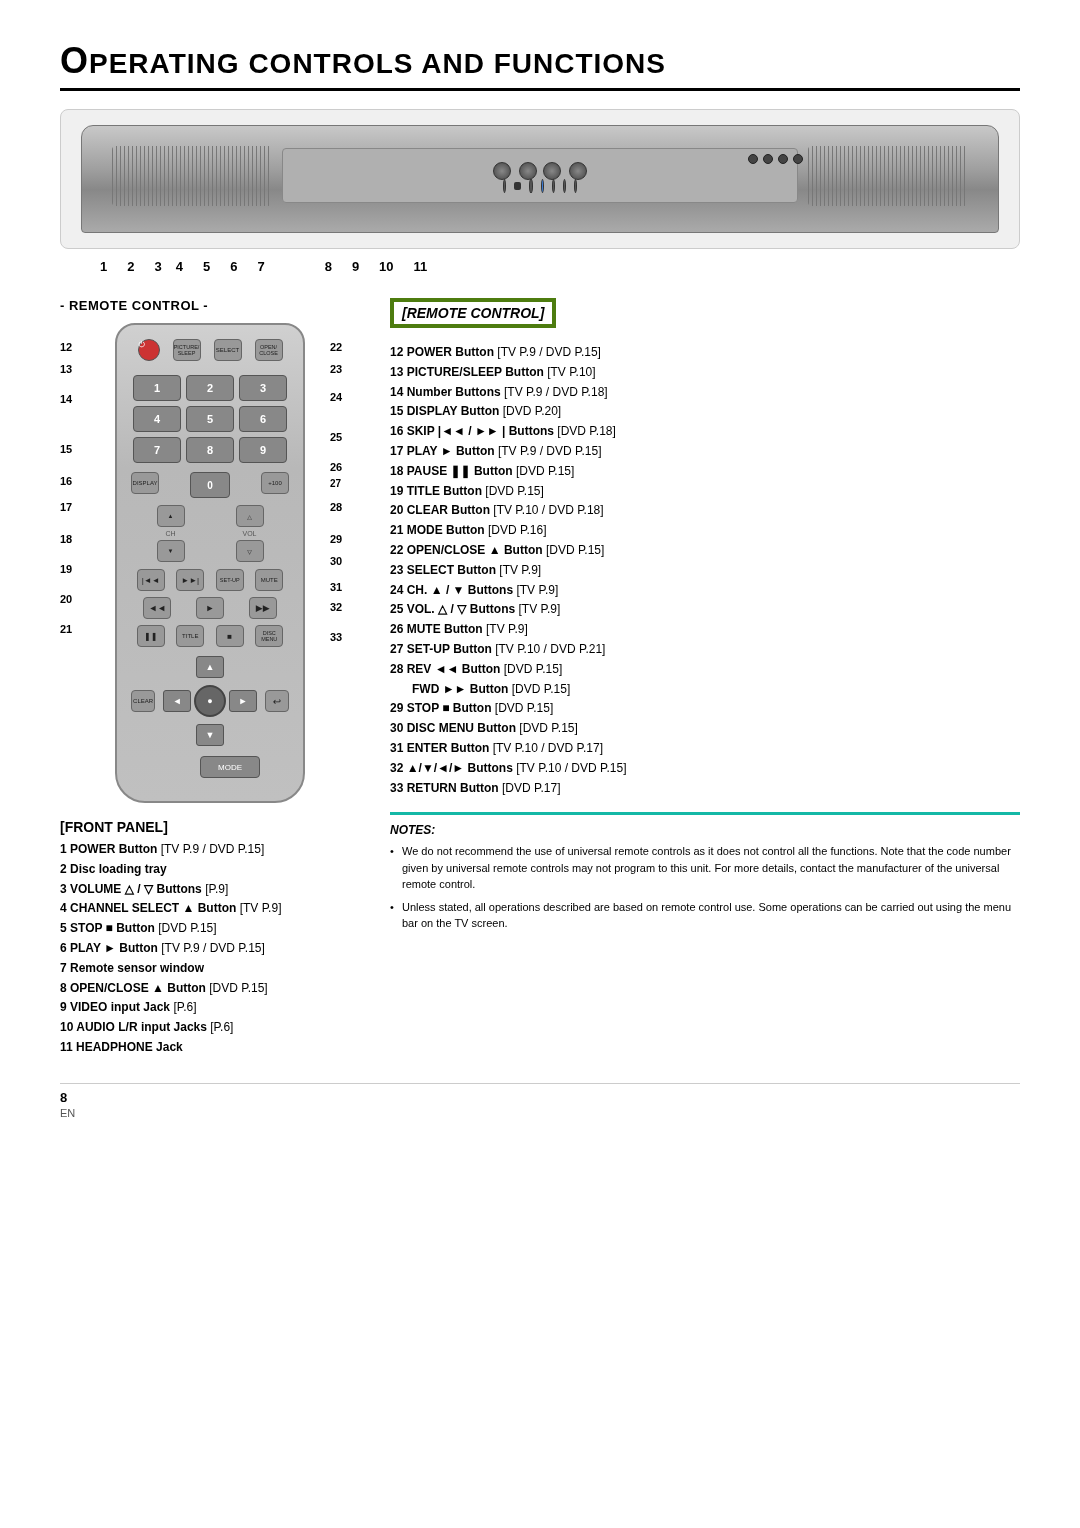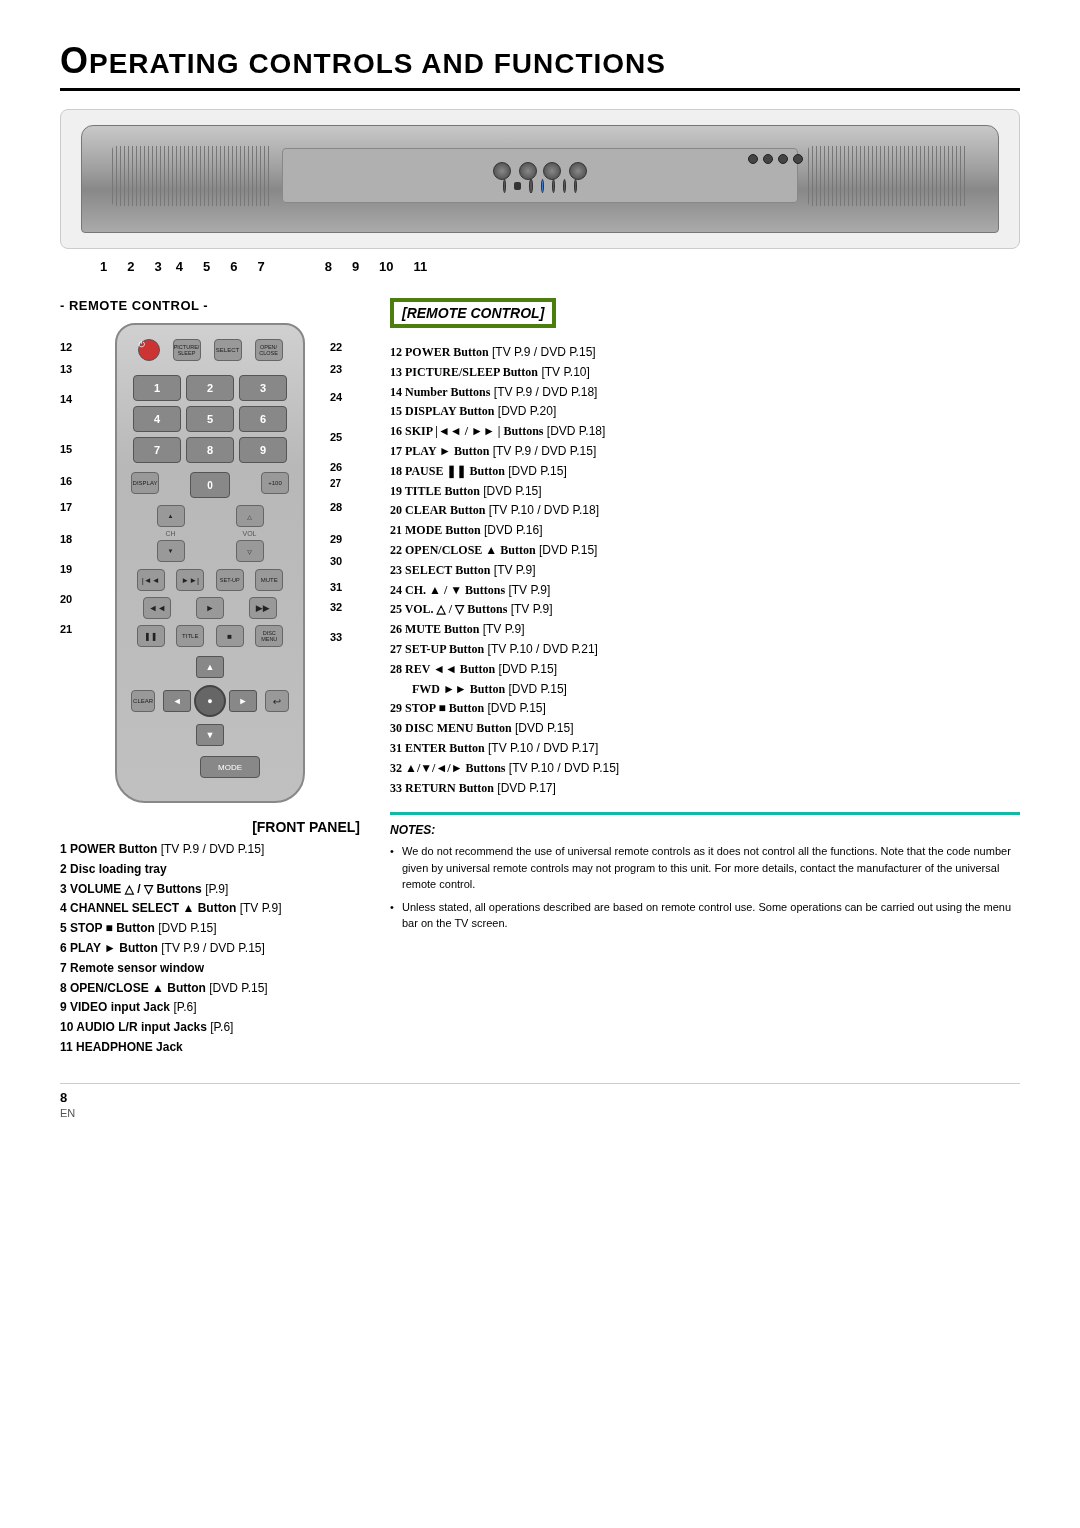--- a/index.html
+++ b/index.html
@@ -255,21 +255,20 @@
     }
 
     
     .fp-list {
       margin-top: 8px;
     }
     .fp-list-title {
       font-size: 14px;
       font-weight: bold;
       margin-bottom: 6px;
-      text-align: right;
     }
     .fp-list-item {
       font-size: 12px;
       margin-bottom: 3px;
       line-height: 1.4;
     }
     .fp-list-item strong {
       font-weight: bold;
     }
 
@@ -283,21 +282,20 @@
       display: inline-block;
       font-style: italic;
     }
     .rc-list-item {
       font-size: 12px;
       margin-bottom: 3px;
       line-height: 1.4;
     }
     .rc-list-item strong {
       font-weight: bold;
-      font-family: Liberation Serif, serif;
     }
 
     
     .notes-section {
       margin-top: 16px;
       border-top: 3px solid #14b8a6;
       padding-top: 8px;
     }
     .notes-title {
       font-size: 12px;

